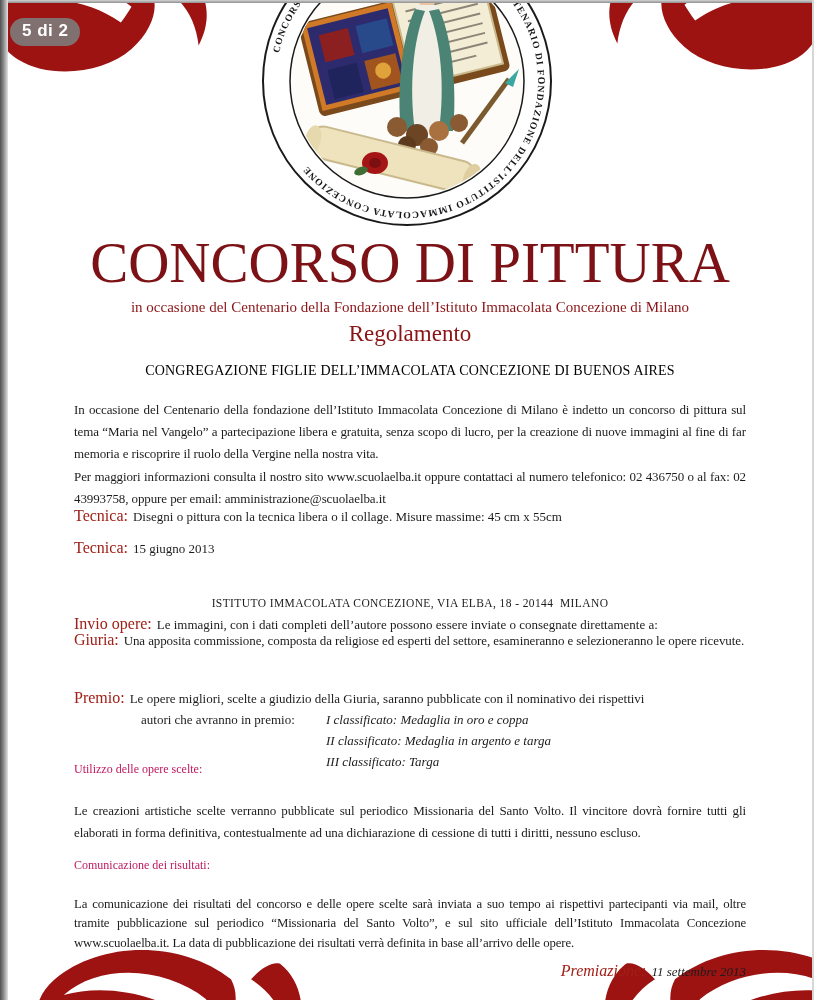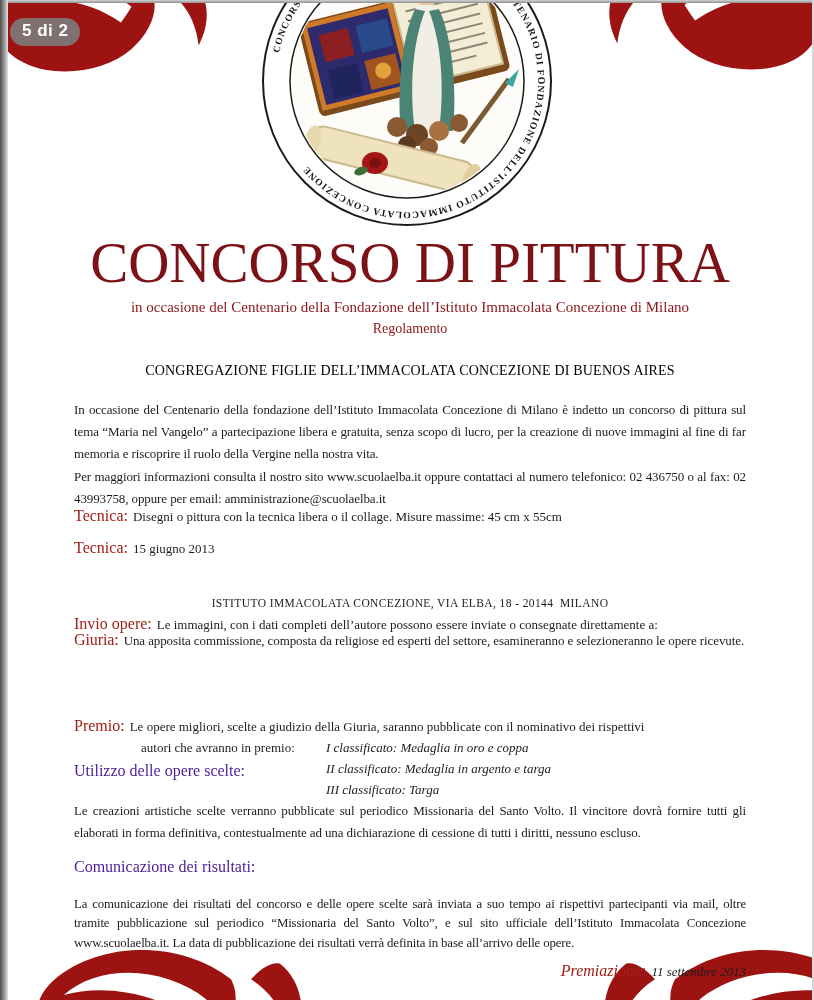--- a/index.html
+++ b/index.html
@@ -23,39 +23,39 @@
   .orn{position:absolute;z-index:5;}
   
   .logo{position:absolute;left:257px;top:-69px;z-index:10;}
   .ring-text{font-family:"Liberation Serif",serif;font-size:9.6px;font-weight:bold;
     letter-spacing:1.1px;fill:#16161a;}
   
   .blk{position:absolute;left:74px;width:672px;z-index:20;}
   .doc-title{top:232px;font-size:57px;line-height:1.08;color:#7c1116;
     text-align:center;white-space:nowrap;font-weight:normal;}
   .doc-subtitle{top:299px;font-size:15px;color:#8a1416;text-align:center;}
-  .regolamento{top:321px;font-size:14px;color:#8a1416;text-align:center;}
+  .regolamento{top:321px;font-size:23px;color:#8a1416;text-align:center;}
   .congregation{top:363px;font-size:14px;color:#000000;text-align:center;letter-spacing:.2px;}
   .body-p{font-size:13px;line-height:22px;text-align:justify;letter-spacing:-.1px;}
   .p-intro{top:386px;}
   .p-info{top:453px;}
   .row{font-size:13px;line-height:22px;}
   .r-tecnica{top:505px;}
   .r-scadenza{top:537px;}
   .r-invio{top:585px;margin-top:28px;}
   .address{top:597px;font-size:11.5px;letter-spacing:.4px;text-align:center;}
   .r-giuria{top:629px;font-size:13px;line-height:22px;text-align:justify;letter-spacing:-.1px;}
   .lbl{font-size:16px;color:#a02018;margin-right:5px;}
-  .premio{top:687px;font-size:13px;margin-top:28px;}
+  .premio{top:687px;font-size:13px;}
   .premio .pl{line-height:21px;position:relative;}
   .premio-cont{margin-left:67px;}
   .prize{font-style:italic;}
   .prize-abs{position:absolute;left:252px;top:0;}
   .prize-ind{margin-left:252px;}
-  .sec-h{font-size:16px;color:#4c1d95;}
+  .sec-h{font-size:12px;color:#be185d;}
   .h-utilizzo{top:762px;}
   .p-utilizzo{top:787px;}
   .h-comunic{top:858px;}
   .p-comunic{top:882px;font-size:12.8px;line-height:19.5px;letter-spacing:-.12px;}
   .premiazione{top:962px;text-align:right;font-size:13px;z-index:25;font-style:italic;}
 </style>
 </head>
 <body>
 
 <div class="page">

